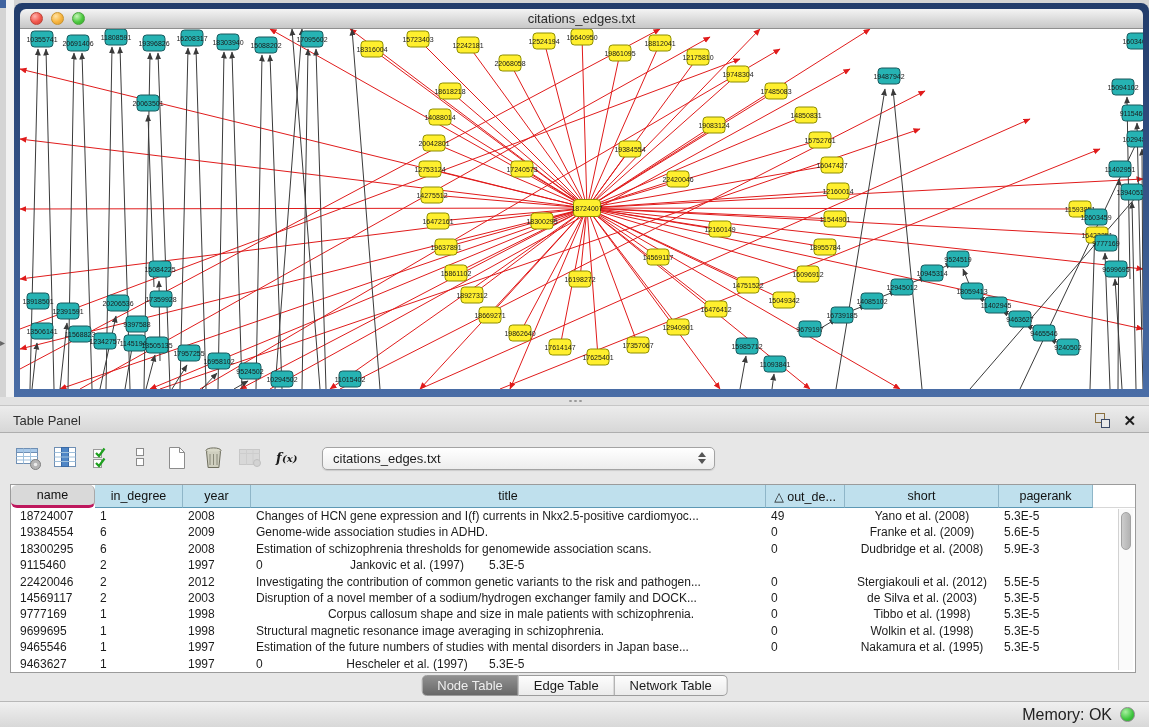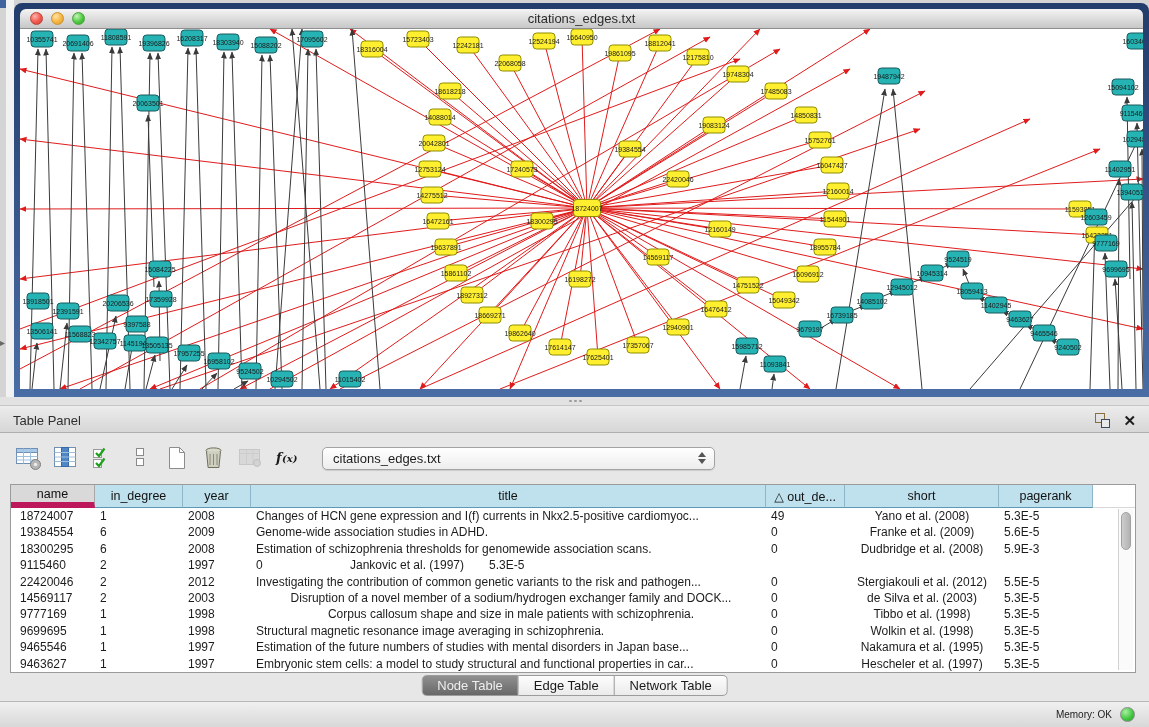--- a/index.html
+++ b/index.html
@@ -51,42 +51,42 @@
   .combo-arrows{position:absolute;right:8px;top:50%;transform:translateY(-50%);display:flex;flex-direction:column;gap:2px;}
   .combo-arrows .up{width:0;height:0;border-left:4px solid transparent;border-right:4px solid transparent;border-bottom:5px solid #555;}
   .combo-arrows .dn{width:0;height:0;border-left:4px solid transparent;border-right:4px solid transparent;border-top:5px solid #555;}
 
   
   .tablewrap{position:absolute;left:10px;top:51px;width:1126px;height:189px;background:#fff;
     border:1px solid #9b9b9b;box-sizing:border-box;overflow:hidden;}
   .thead{display:flex;height:23px;}
   .th{box-sizing:border-box;height:23px;background:#bfe0ed;border-right:1px solid #8fb6c8;border-bottom:1px solid #5d98b4;
     font-size:12.5px;color:#111;display:flex;align-items:center;justify-content:center;white-space:nowrap;overflow:hidden;}
-  .th-gray{background:#d9d9d9;border-right:1px solid #a8a8a8;border-bottom:6px solid #be185d;}
+  .th-gray{background:#d9d9d9;border-right:1px solid #a8a8a8;border-bottom:3px solid #be185d;border-radius:6px;}
   .th-fill{background:#fff;border-right:none;border-bottom:1px solid #d7d7d7;}
   .tr{display:flex;height:16.4px;}
   .td{box-sizing:border-box;font-size:12px;color:#1c1c1c;line-height:16.4px;white-space:nowrap;overflow:hidden;}
   .td-left{padding-left:5px;text-align:left;}
   .td-center{text-align:center;}
   .td-name{padding-left:9px;}
   .vscroll{position:absolute;top:24px;right:2px;bottom:2px;width:14px;background:#fafafa;border-left:1px solid #d2d2d2;}
   .vthumb{margin:3px 2px;height:36px;border-radius:6px;background:linear-gradient(90deg,#cdcdcd,#b2b2b2);border:1px solid #a2a2a2;}
 
   
   .tabs{position:absolute;left:50%;top:242px;transform:translateX(-50%);display:flex;height:21px;}
   .tab{box-sizing:border-box;display:flex;align-items:center;justify-content:center;padding:8px 15px;font-size:13px;color:#1a1a1a;
     background:linear-gradient(#fdfdfd,#ebebeb);border:1px solid #9c9c9c;border-left:none;cursor:default;}
   .tab-first{border-left:1px solid #9c9c9c;border-radius:5px 0 0 5px;}
   .tab-last{border-radius:0 5px 5px 0;}
   .tab-selected{background:linear-gradient(#909090,#686868);color:#efefef;}
 
   
   .statusbar{position:absolute;left:0;bottom:0;width:100%;height:26px;box-sizing:border-box;
     background:linear-gradient(#f0f0f0,#d8d8d8);border-top:1px solid #b8b8b8;
-    display:flex;align-items:center;justify-content:flex-end;padding-right:14px;font-size:10px;color:#222;}
+    display:flex;align-items:center;justify-content:flex-end;padding-right:14px;font-size:16px;color:#222;}
   .memdot{width:13px;height:13px;border-radius:50%;margin-left:8px;
     background:radial-gradient(circle at 35% 30%,#a8f0a0,#3cc43c 60%,#2ea32e);border:1px solid #8a8a8a;}
 </style>
 </head>
 <body>
 
 <div class="app">
 
   <span class="corner-blue"></span>
   <span class="white-strip"></span>
@@ -758,21 +758,21 @@
             <div class="td td-left" style="width: 68px;">2012</div>
             <div class="td td-left" style="width: 515px;">Investigating the contribution of common genetic variants to the risk and pathogen...</div>
             <div class="td td-left" style="width: 79px;">0</div>
             <div class="td td-center" style="width: 154px;">Stergiakouli et al. (2012)</div>
             <div class="td td-left" style="width: 94px;">5.5E-5</div>
           </div>
           <div class="tr">
             <div class="td td-left td-name" style="width: 84px;">14569117</div>
             <div class="td td-left" style="width: 88px;">2</div>
             <div class="td td-left" style="width: 68px;">2003</div>
-            <div class="td td-left" style="width: 515px; text-align: center;">Disruption of a novel member of a sodium/hydrogen exchanger family and DOCK...</div>
+            <div class="td td-left" style="width: 515px;">Disruption of a novel member of a sodium/hydrogen exchanger family and DOCK...</div>
             <div class="td td-left" style="width: 79px;">0</div>
             <div class="td td-center" style="width: 154px;">de Silva et al. (2003)</div>
             <div class="td td-left" style="width: 94px;">5.3E-5</div>
           </div>
           <div class="tr">
             <div class="td td-left td-name" style="width: 84px;">9777169</div>
             <div class="td td-left" style="width: 88px;">1</div>
             <div class="td td-left" style="width: 68px;">1998</div>
             <div class="td td-left" style="width: 515px; text-align: center;">Corpus callosum shape and size in male patients with schizophrenia.</div>
             <div class="td td-left" style="width: 79px;">0</div>
@@ -794,21 +794,20 @@
             <div class="td td-left" style="width: 68px;">1997</div>
             <div class="td td-left" style="width: 515px;">Estimation of the future numbers of studies with mental disorders in Japan base...</div>
             <div class="td td-left" style="width: 79px;">0</div>
             <div class="td td-center" style="width: 154px;">Nakamura et al. (1995)</div>
             <div class="td td-left" style="width: 94px;">5.3E-5</div>
           </div>
           <div class="tr">
             <div class="td td-left td-name" style="width: 84px;">9463627</div>
             <div class="td td-left" style="width: 88px;">1</div>
             <div class="td td-left" style="width: 68px;">1997</div>
-            <div class="td td-left" style="width: 515px;">Embryonic stem cells: a model to study structural and functional properties in car...</div>
             <div class="td td-left" style="width: 79px;">0</div>
             <div class="td td-center" style="width: 154px;">Hescheler et al. (1997)</div>
             <div class="td td-left" style="width: 94px;">5.3E-5</div>
           </div>
         </div>
       <div class="vscroll">
           <div class="vthumb"></div>
         </div>
     </div>
 

